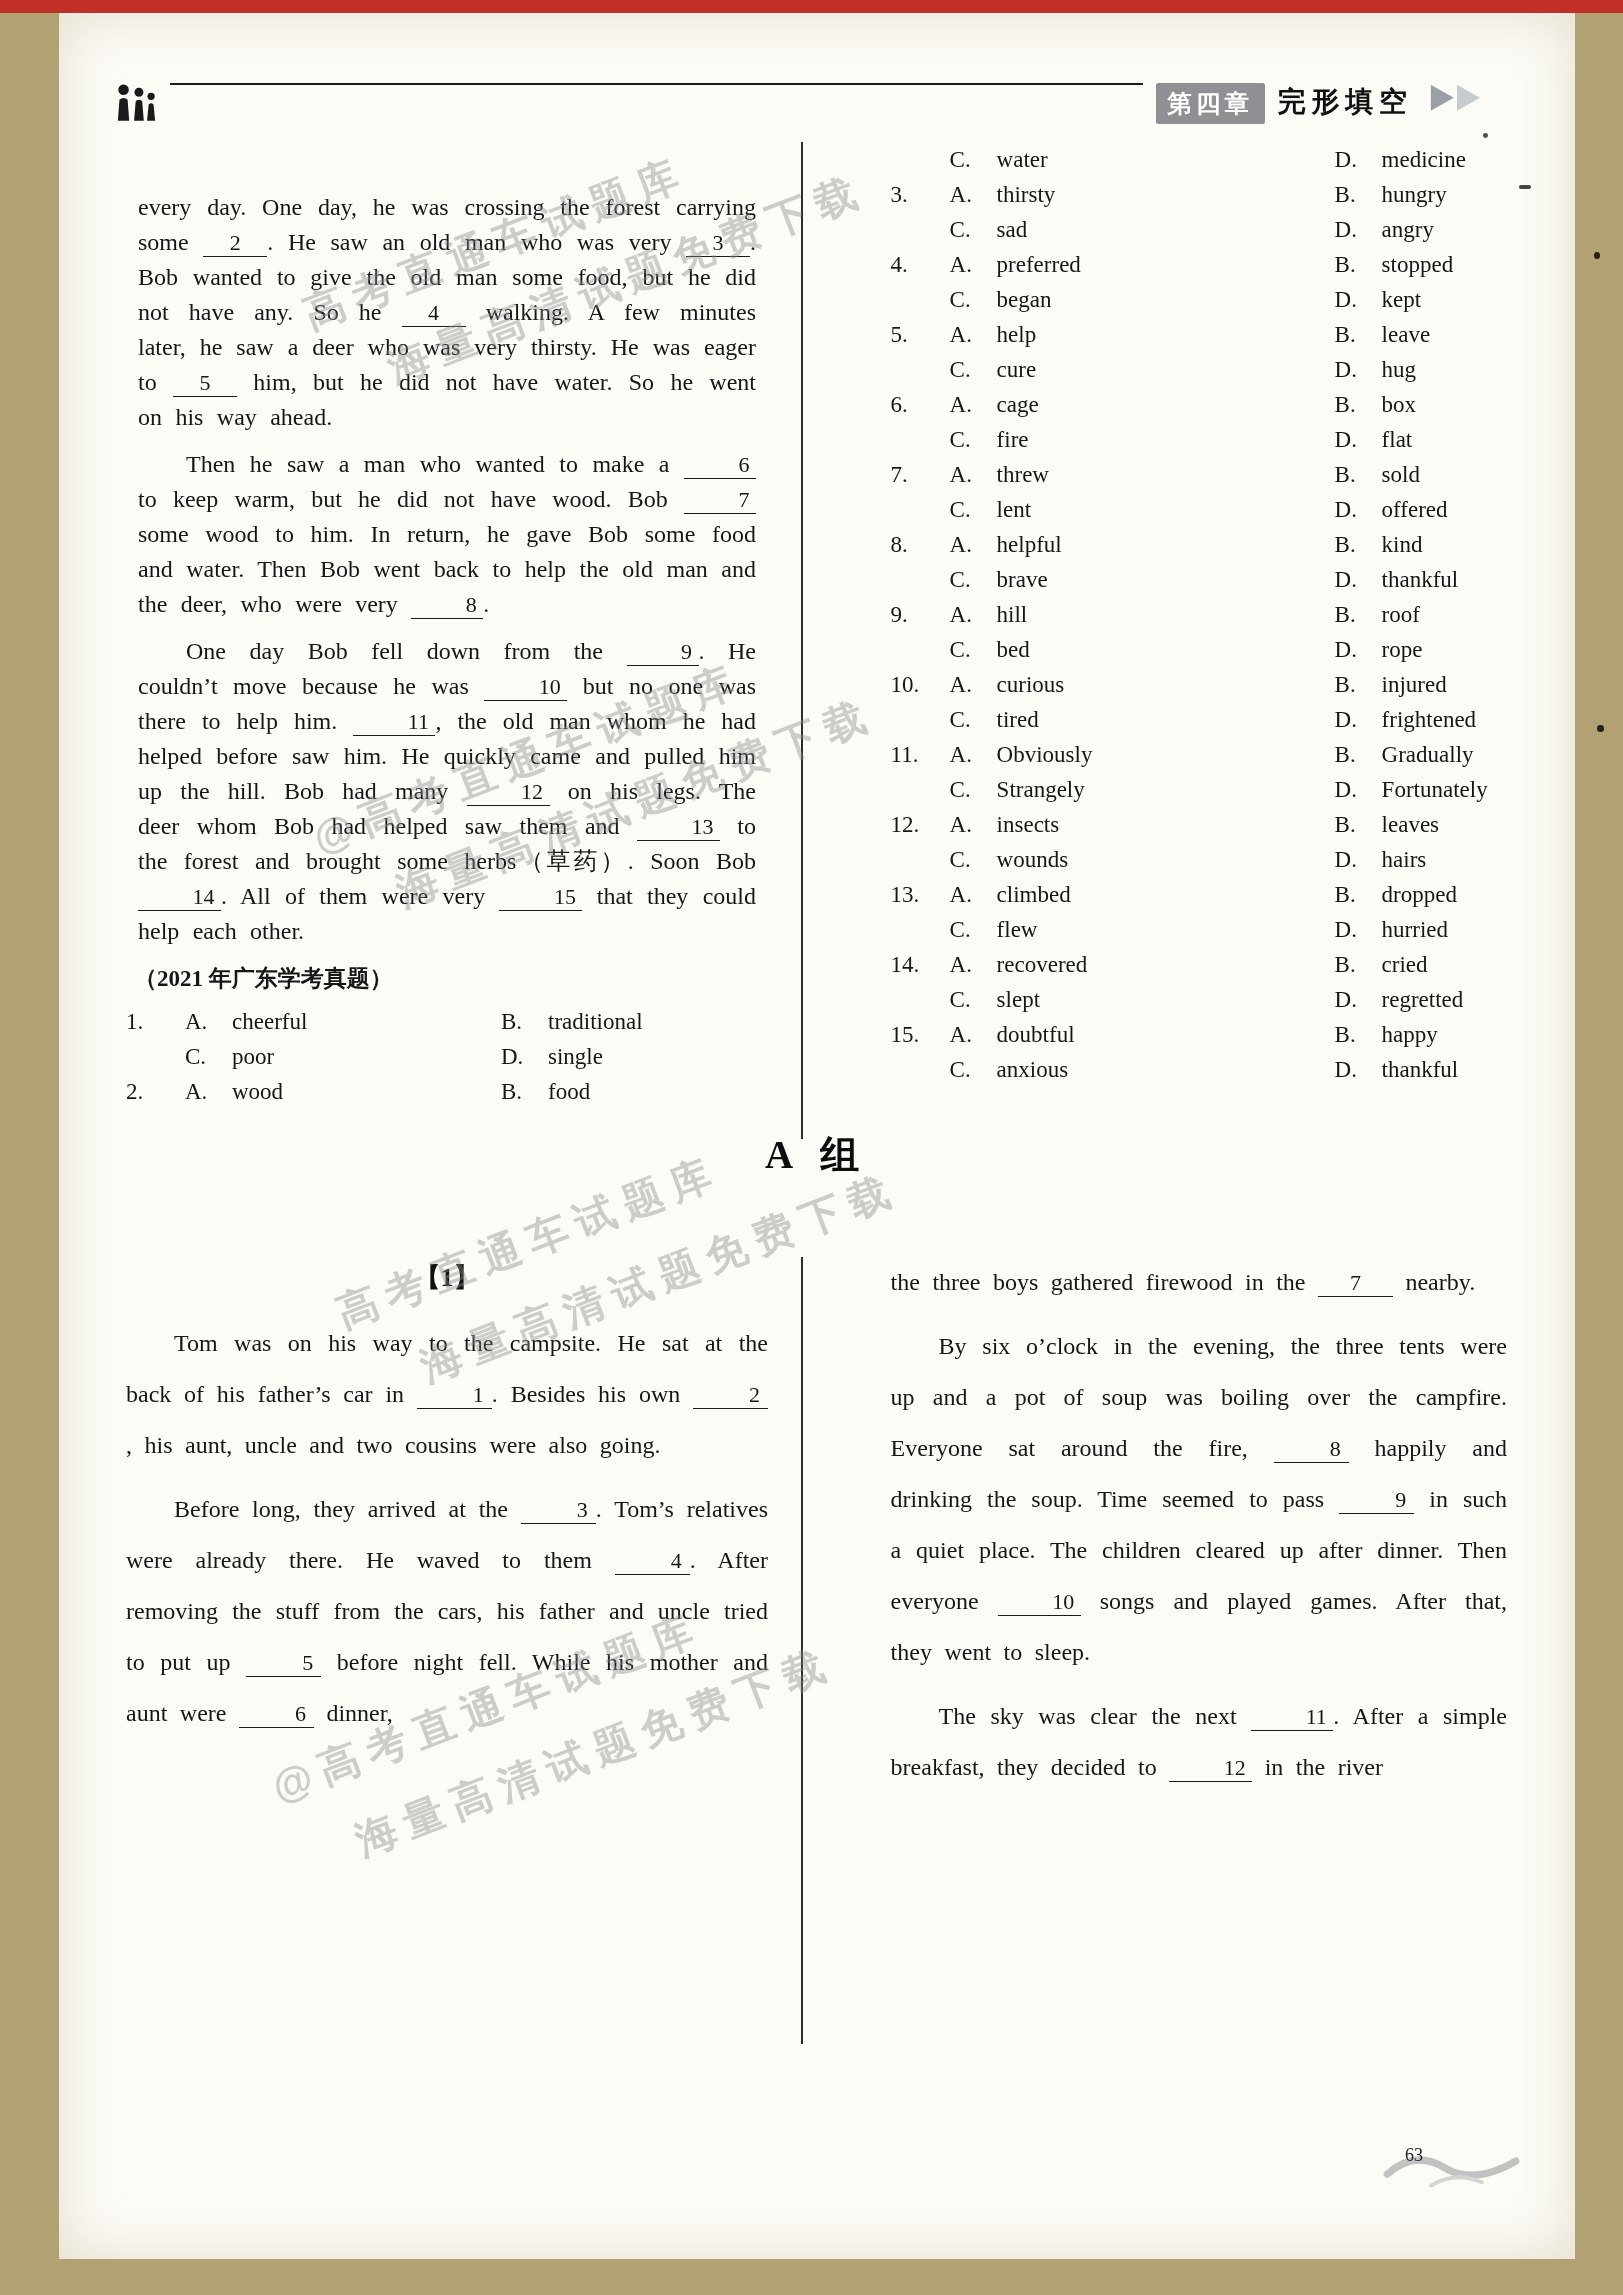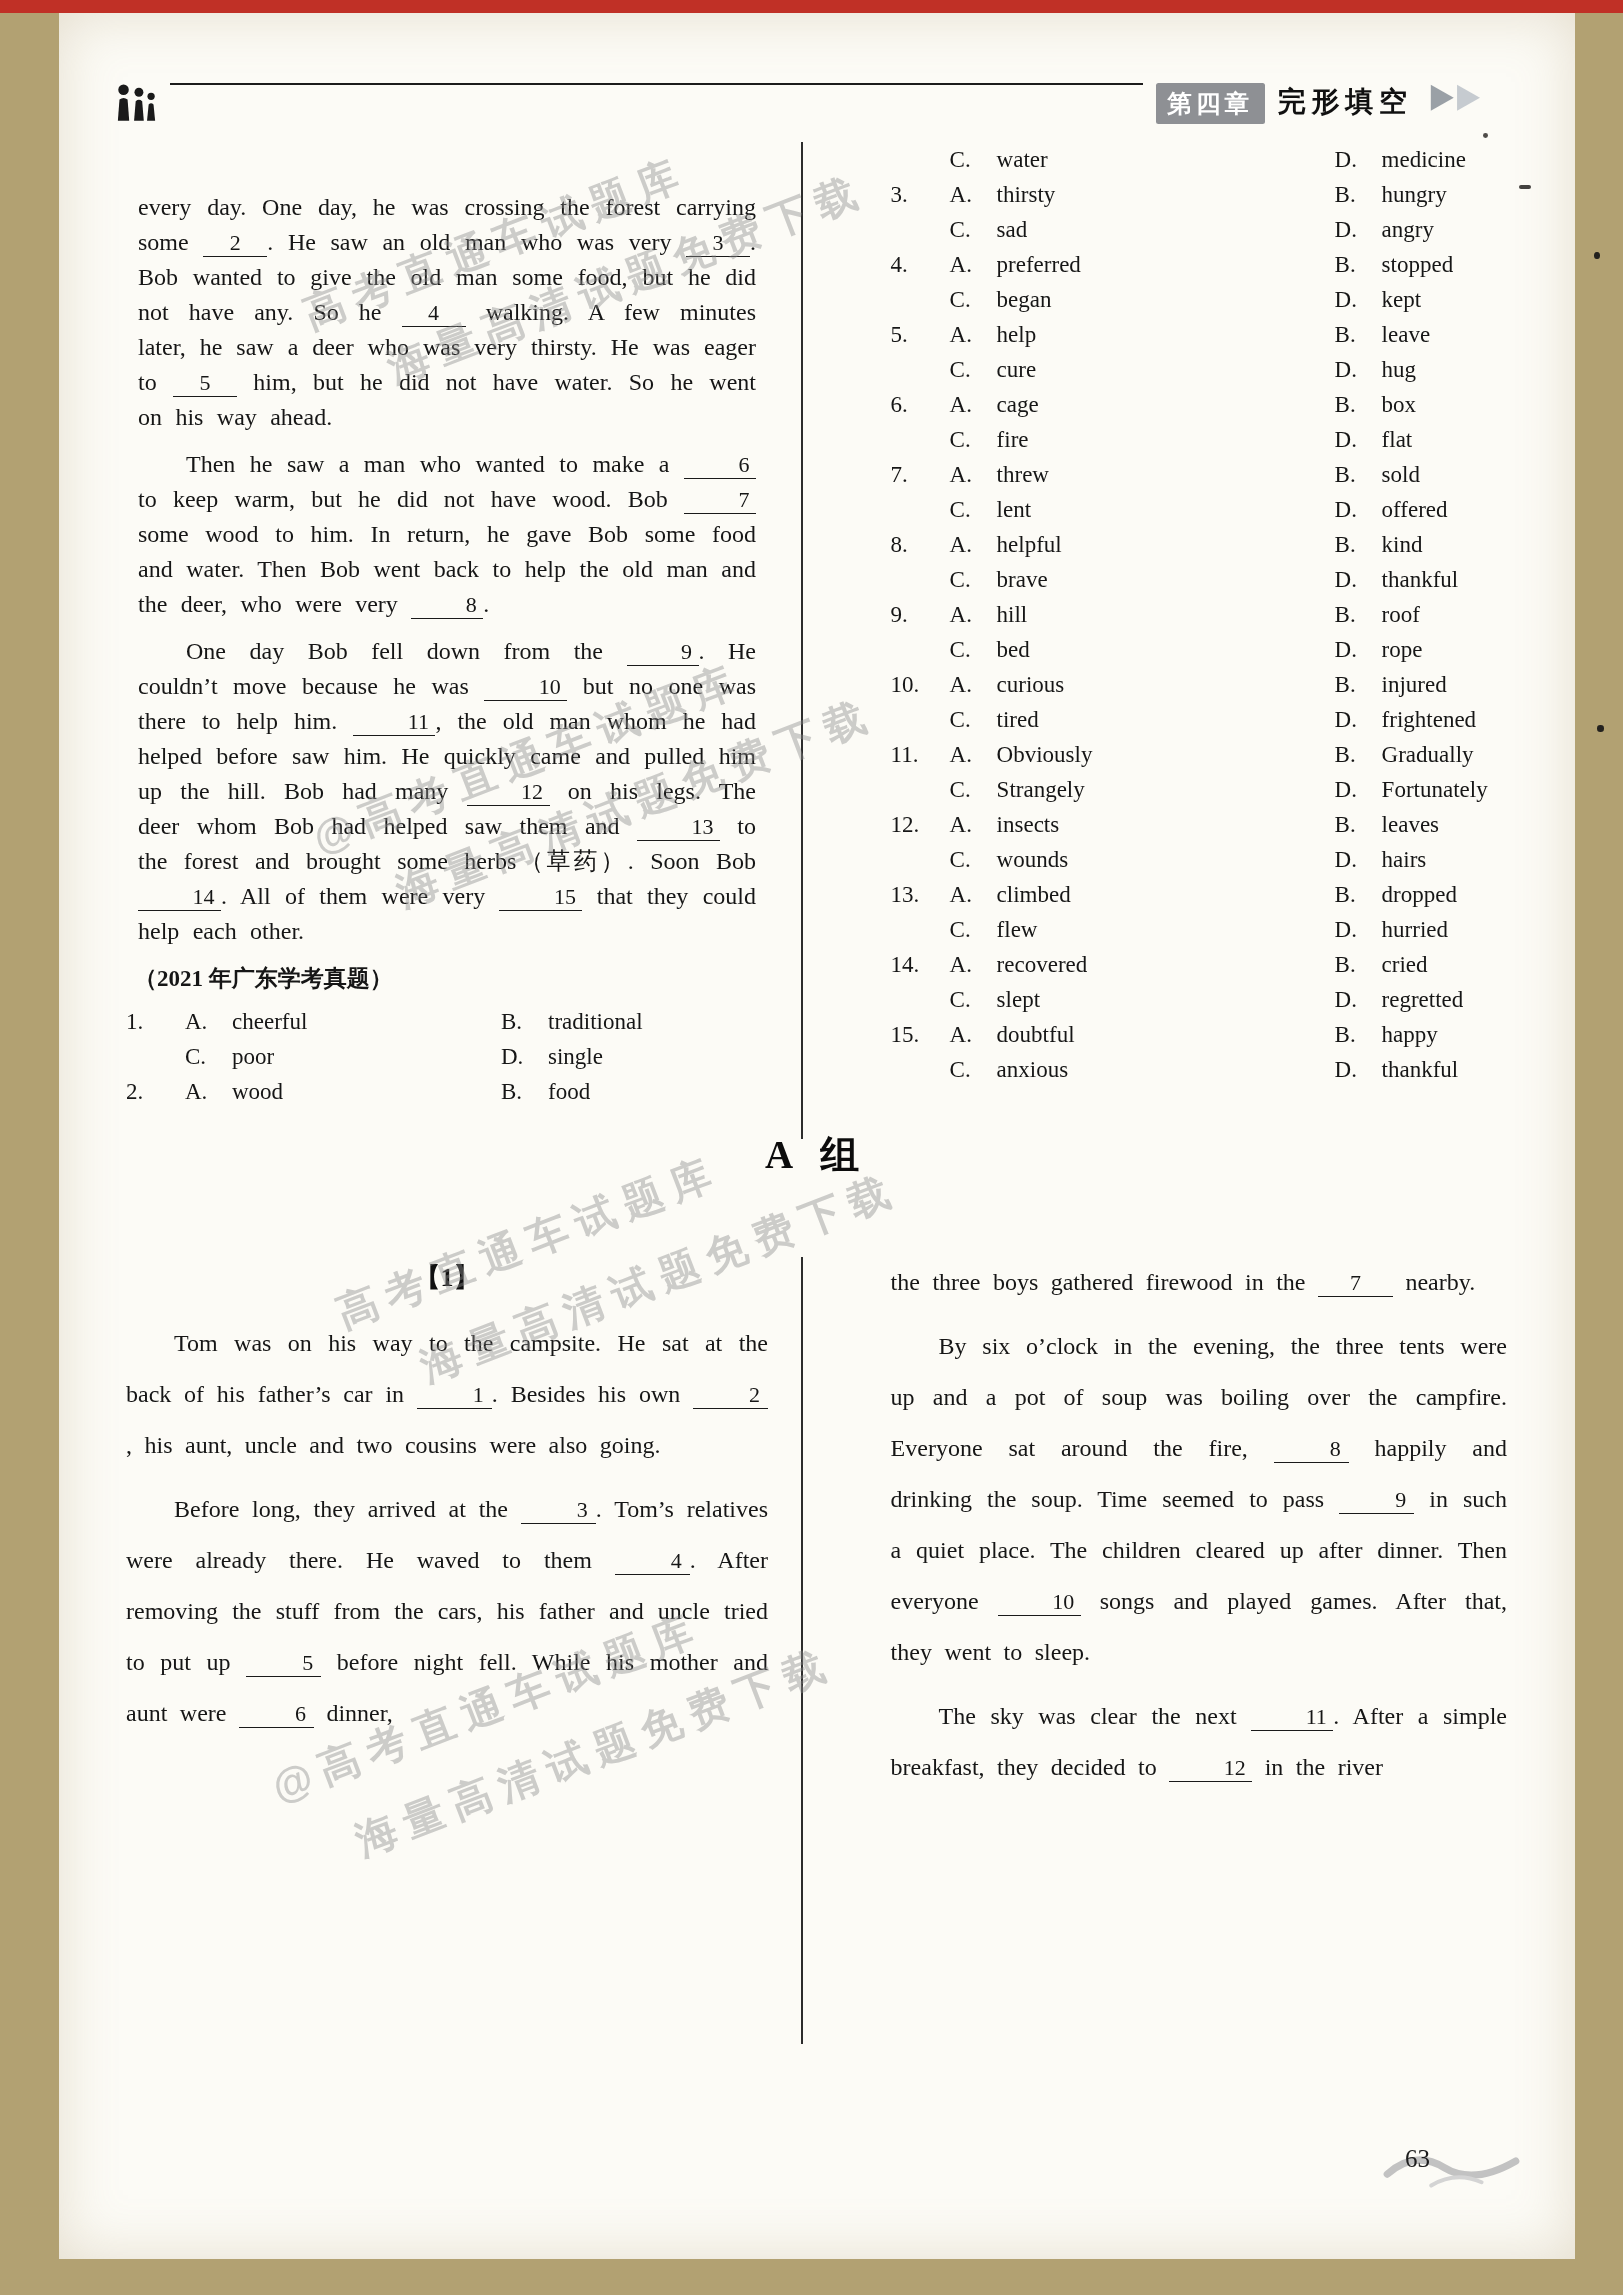--- a/index.html
+++ b/index.html
@@ -74,21 +74,21 @@
   .bottom-section{position:absolute;top:1244px;left:67px;width:1381px;display:flex;}
   .bs-left{width:675px;box-sizing:border-box;padding:0 33px 0 0;}
   .vd-bottom{height:787px;}
   .bs-right{flex:1;box-sizing:border-box;padding-left:88px;}
   .ex-label{text-align:center;font-size:26px;font-weight:bold;margin:3.3px 0 23px;color:#101010;}
   .bpara{margin:0 0 13px;font-size:24px;line-height:51px;text-align:justify;color:var(--ink,#161616);word-spacing:6.5px;}
 
   
   .page-no-wrap{position:absolute;top:2124px;right:54px;width:147px;height:59px;}
   .pn-swoosh{position:absolute;right:0;bottom:0;}
-  .page-no{position:absolute;left:31px;top:8.2px;font-size:25px;color:#1d1d1d;}
+  .page-no{position:absolute;left:31px;top:8.2px;font-size:18px;color:#1d1d1d;}
 
   
   .wm{
     position:absolute;transform:rotate(-21deg);transform-origin:left top;
     color:var(--watermark-gray,#8c8c8c);opacity:.42;z-index:6;pointer-events:none;
     font-family:"Liberation Sans","DejaVu Sans",sans-serif;font-weight:bold;
     font-size:41px;letter-spacing:9.8px;white-space:nowrap;
   }
   .wm .l2{display:block;margin:24.6px 0 0 59px;}
   .wm1{left:237px;top:278px;}

